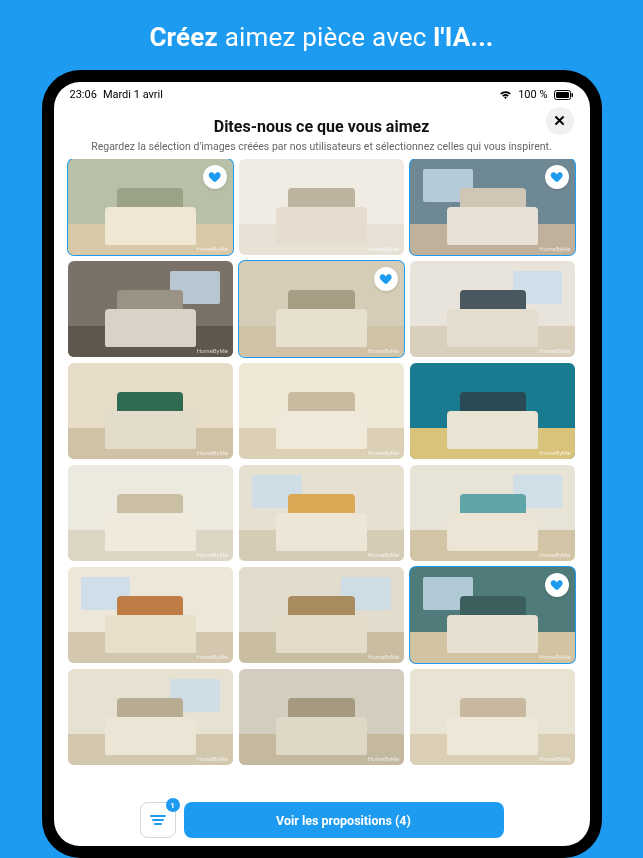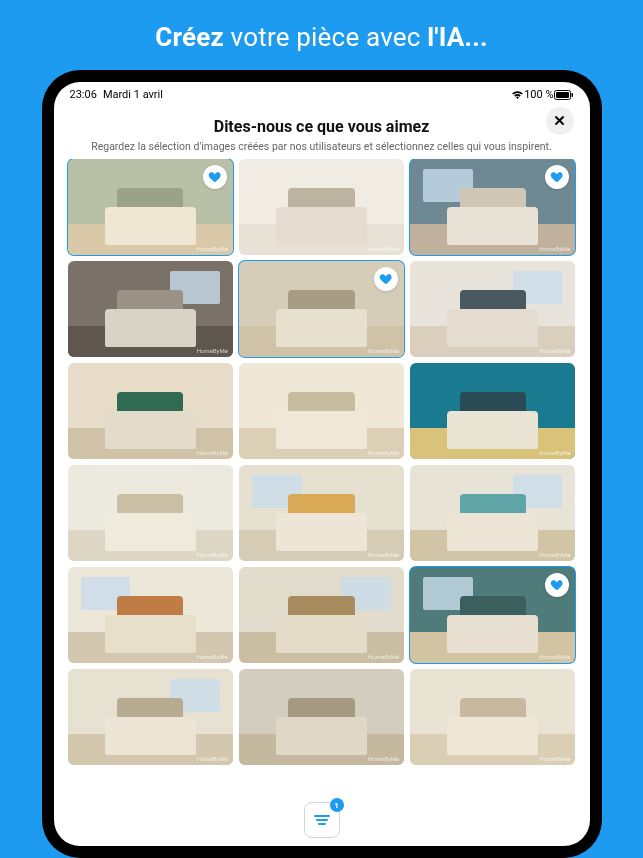--- a/index.html
+++ b/index.html
@@ -44,21 +44,21 @@
 
   .status-bar {
     display: flex;
     justify-content: space-between;
     align-items: center;
     padding: 6px 16px 2px 16px;
     font-size: 11px;
     color: #000;
   }
   .status-left { display: flex; gap: 6px; align-items:center;}
-  .status-right { display: flex; align-items: center; }
+  .status-right { display: flex; gap: 6px; align-items: center; }
   .wifi-icon, .battery-icon { display:inline-block; }
   .wifi-icon svg, .battery-icon svg { display:block; }
 
   .header-row {
     position: relative;
     padding: 8px 16px 0 16px;
     text-align: center;
   }
   .close-btn {
     position: absolute;
@@ -216,21 +216,21 @@
     display: flex;
     align-items: center;
     justify-content: center;
     cursor: pointer;
   }
 </style>
 </head>
 <body>
 
 <div class="promo-text">
-  <b>Créez</b><span> votre pièce avec </span><b>l'IA...</b>
+  <b>Créez</b><span> aimez pièce avec </span><b>l'IA...</b>
 </div>
 
 <div class="device">
   <div class="screen">
 
     <div class="status-bar">
       <div class="status-left">
         <span>23:06</span>
         <span>Mardi 1 avril</span>
       </div>
@@ -437,16 +437,19 @@
 
     <div class="bottom-bar">
       <div class="filter-btn">
         <span>
           <svg width="16" height="12" viewBox="0 0 16 12">
               <path d="M1 2 H15 M3 6 H13 M5 10 H11" stroke="#1D9BF0" stroke-width="2" stroke-linecap="round"></path>
             </svg>
         </span>
         <div class="filter-badge">1</div>
       </div>
+      <div class="cta-btn">
+        <span>Voir les propositions (4)</span>
+      </div>
     </div>
 
   </div>
 </div>
 
 </body></html>

